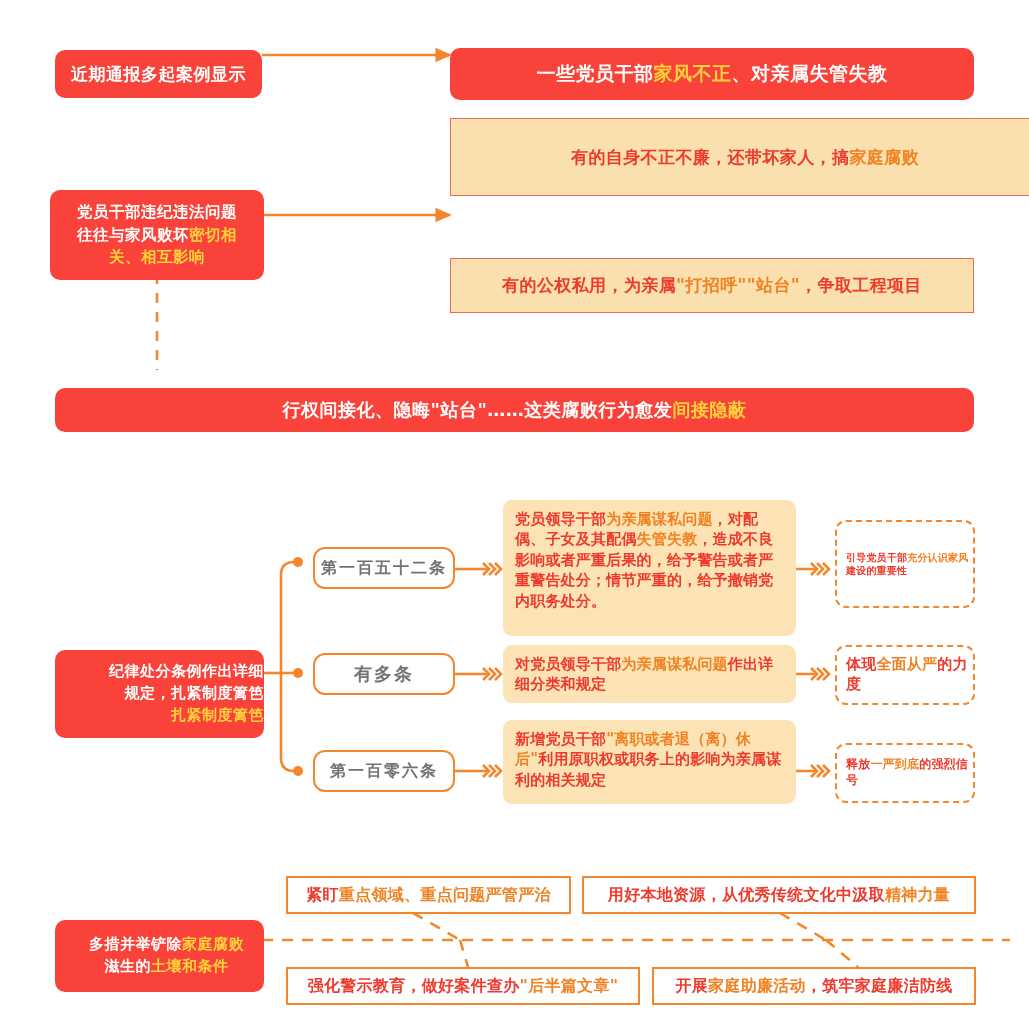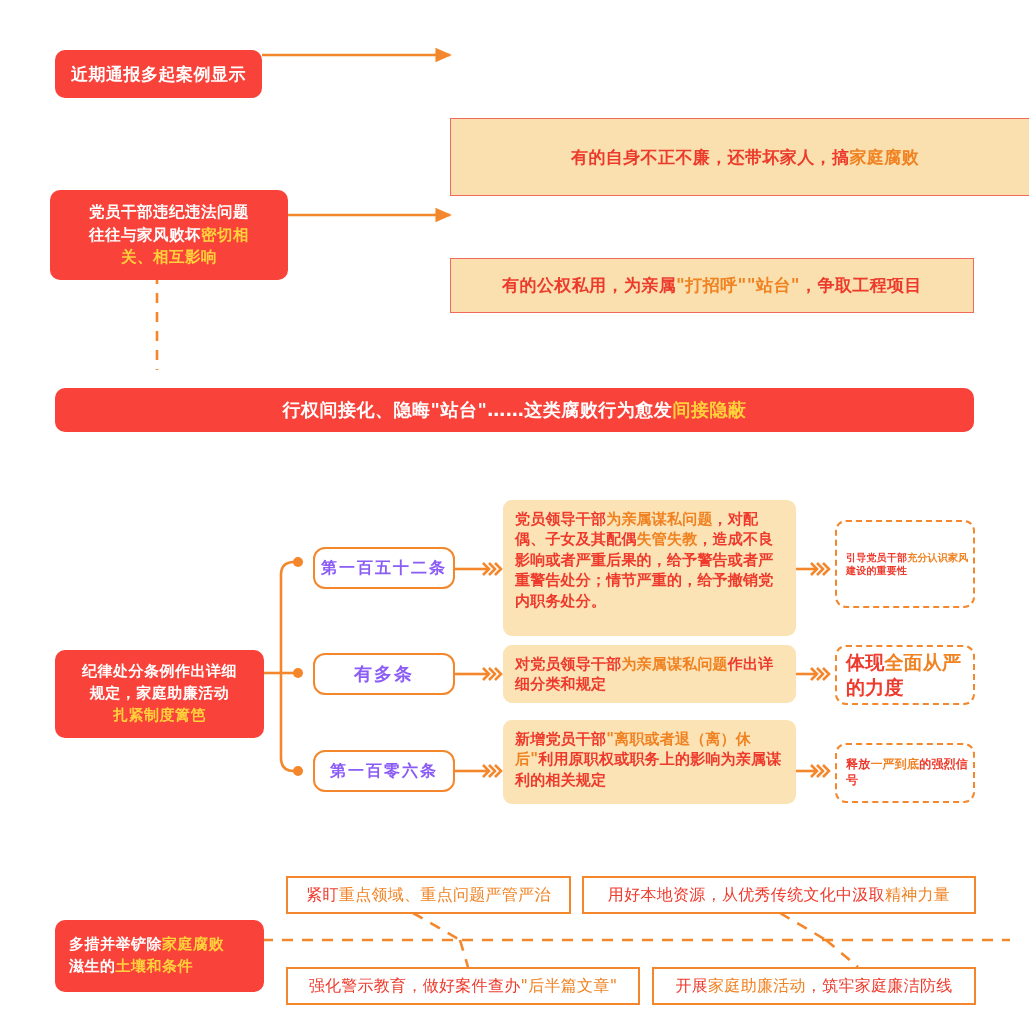--- a/index.html
+++ b/index.html
@@ -57,21 +57,21 @@
     line-height: 1.36;
     padding: 9px 11px 9px 12px;
     letter-spacing: 0.2px;
   }
 
   .pill {
     position: absolute;
     background: #ffffff;
     border: 2.4px solid #f4872b;
     border-radius: 12px;
-    color: #8b5cf6;
+    color: #737373;
     font-weight: bold;
     display: flex;
     align-items: center;
     justify-content: center;
     letter-spacing: 2px;
   }
 
   .dash-card {
     position: absolute;
     background: #ffffff;
@@ -84,21 +84,21 @@
     align-items: center;
     padding-left: 9px;
     letter-spacing: 0.2px;
   }
 
   .out-box {
     position: absolute;
     background: #ffffff;
     border: 2.2px solid #f4872b;
     color: #ee3a2c;
-    font-weight: normal;
+    font-weight: bold;
     display: flex;
     align-items: center;
     justify-content: center;
     letter-spacing: 0.3px;
     white-space: nowrap;
   }
 
   svg.deco { position: absolute; left: 0; top: 0; width: 1029px; height: 1019px; pointer-events: none; }
 </style>
 </head>
@@ -156,22 +156,27 @@
       <line x1="460" y1="940" x2="468" y2="967"></line>
       <line x1="780" y1="913" x2="826" y2="940"></line>
       <line x1="826" y1="940" x2="858" y2="967"></line>
     </g>
   </svg>
 
   <div class="red-box" style="left:55px; top:30px; width:207px; height:48px; font-size:17px;">
     <span>近期通报多起案例显示</span>
   </div>
 
-
-  <div class="red-box" style="left:50px; top:170px; width:238px; height:90px; font-size:15.5px; flex-direction:column;">
+  <div class="red-box" style="left:450px; top:28px; width:524px; height:52px; font-size:19px;">
+    <span>
+      <span>一些党员干部</span><span class="hl-yellow">家风不正</span><span>、对亲属失管失教</span>
+    </span>
+  </div>
+
+  <div class="red-box" style="left:50px; top:170px; width:214px; height:90px; font-size:15.5px; flex-direction:column;">
     <span>党员干部违纪违法问题</span>
     <span>
       <span>往往与家风败坏</span><span class="hl-yellow">密切相</span>
     </span>
     <span class="hl-yellow">关、相互影响</span>
   </div>
 
   <div class="tan-cell" style="left:450px; top:118px; width:590px; height:78px; font-size:17px;">
     <span>
       <span>有的自身不正不廉，还带坏家人，搞</span><span class="hl-orange">家庭腐败</span><span></span>
@@ -184,23 +189,23 @@
       <span>有的公权私用，为亲属</span><span class="hl-orange">"打招呼""站台"</span><span>，争取工程项目</span>
     </span>
   </div>
 
   <div class="red-box" style="left:55px; top:368px; width:919px; height:44px; font-size:18px;">
     <span>
       <span>行权间接化、隐晦"站台"……这类腐败行为愈发</span><span class="hl-yellow">间接隐蔽</span>
     </span>
   </div>
 
-  <div class="red-box" style="left:55px; top:630px; width:209px; height:88px; font-size:15px; flex-direction:column; align-items:center; text-align:left;">
+  <div class="red-box" style="left:55px; top:630px; width:209px; height:88px; font-size:15px; flex-direction:column; align-items:flex-end; text-align:left;">
     <span>纪律处分条例作出详细</span>
-    <span>规定，家庭助廉活动</span>
+    <span>规定，扎紧制度篱笆</span>
     <span class="hl-yellow">扎紧制度篱笆</span>
   </div>
 
   <div class="pill" style="left:313px; top:547px; width:142px; height:42px; font-size:16px;">
     <span>第一百五十二条</span>
   </div>
   <div class="soft-card" style="left:503px; top:500px; width:293px; height:136px; font-size:15px;">
     <span>
       <span>党员领导干部</span><span class="hl-orange">为亲属谋私问题</span><span>，对</span><span>配偶、子女及其配偶</span><span class="hl-orange">失管失教</span><span>，造成不良影响或者严重后果的，给予警告或者严重警告处分；情节严重的，给予撤销党内职务处分。</span>
     </span>
@@ -212,41 +217,41 @@
   </div>
 
   <div class="pill" style="left:313px; top:653px; width:142px; height:42px; font-size:18px;">
     <span>有多条</span>
   </div>
   <div class="soft-card" style="left:503px; top:645px; width:293px; height:58px; font-size:15px;">
     <span>
       <span>对党员领导干部</span><span class="hl-orange">为亲属谋私问题</span><span>作出详细分类和规定</span>
     </span>
   </div>
-  <div class="dash-card" style="left:835px; top:645px; width:140px; height:60px; font-size:19px;">
+  <div class="dash-card" style="left:835px; top:645px; width:140px; height:60px; font-size:15px;">
     <span>
       <span>体现</span><span class="hl-orange">全面从严</span><span>的力度</span>
     </span>
   </div>
 
   <div class="pill" style="left:313px; top:750px; width:142px; height:42px; font-size:16px;">
     <span>第一百零六条</span>
   </div>
   <div class="soft-card" style="left:503px; top:720px; width:293px; height:84px; font-size:15px;">
     <span>
       <span>新增党员干部</span><span class="hl-orange">"离职或者退（离）休后"</span><span>利用原职权或职务上的影响为亲属谋利的相关规定</span>
     </span>
   </div>
   <div class="dash-card" style="left:835px; top:743px; width:140px; height:60px; font-size:12px;">
     <span>
       <span>释放</span><span class="hl-orange">一严到底</span><span>的强烈信号</span>
     </span>
   </div>
 
-  <div class="red-box" style="left:55px; top:900px; width:209px; height:72px; font-size:15px; flex-direction:column; align-items:flex-start; padding-left:14px; text-align:left;">
+  <div class="red-box" style="left:55px; top:900px; width:209px; height:72px; font-size:15px; flex-direction:column; align-items:center; padding-left:14px; text-align:left;">
     <span>
       <span>多措并举铲除</span><span class="hl-yellow">家庭腐败</span>
     </span>
     <span>
       <span>滋生的</span><span class="hl-yellow">土壤和条件</span>
     </span>
   </div>
 
   <div class="out-box" style="left:286px; top:876px; width:285px; height:38px; font-size:16px;">
     <span>

